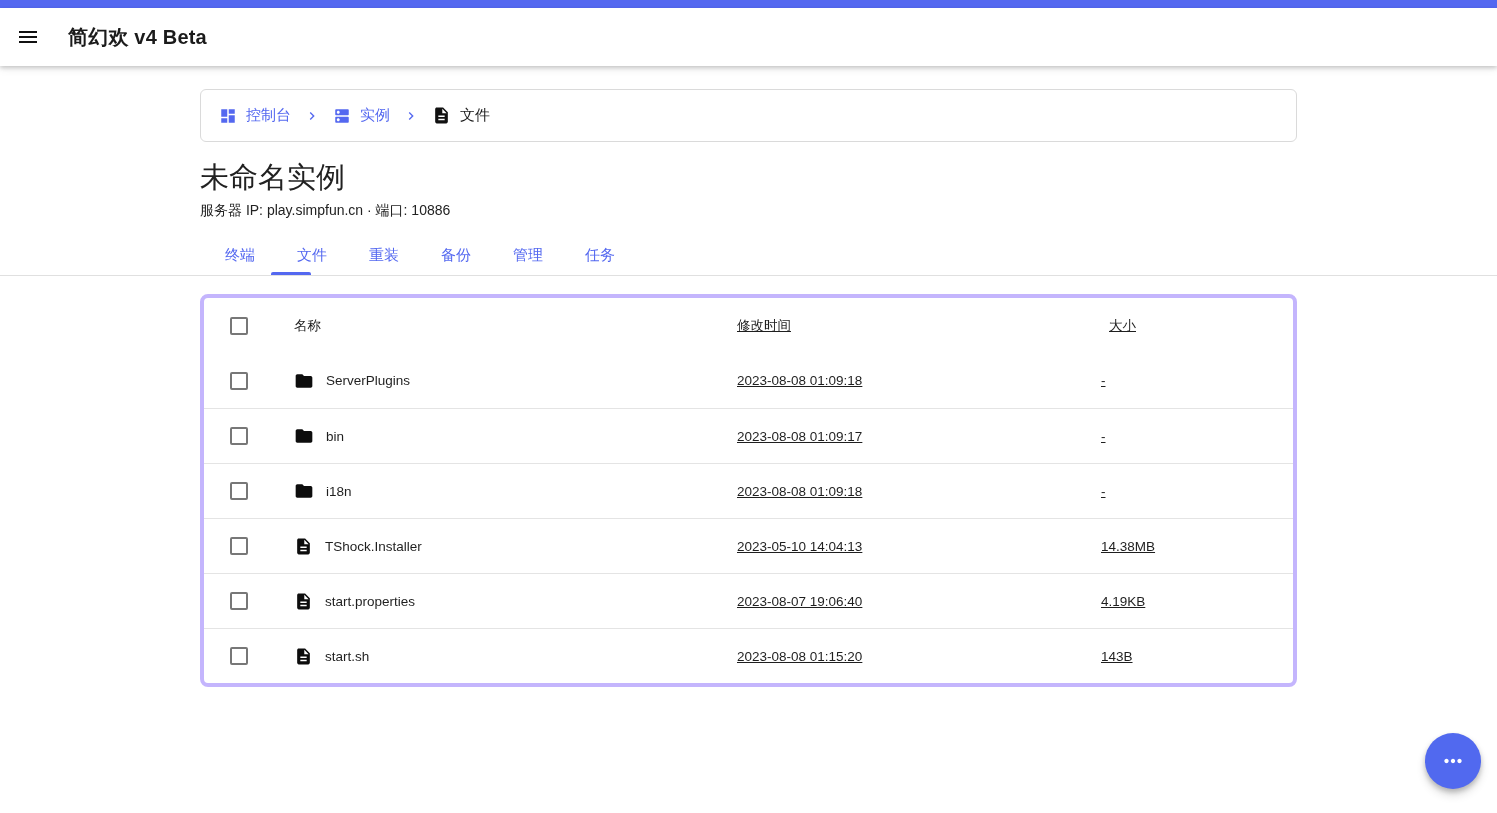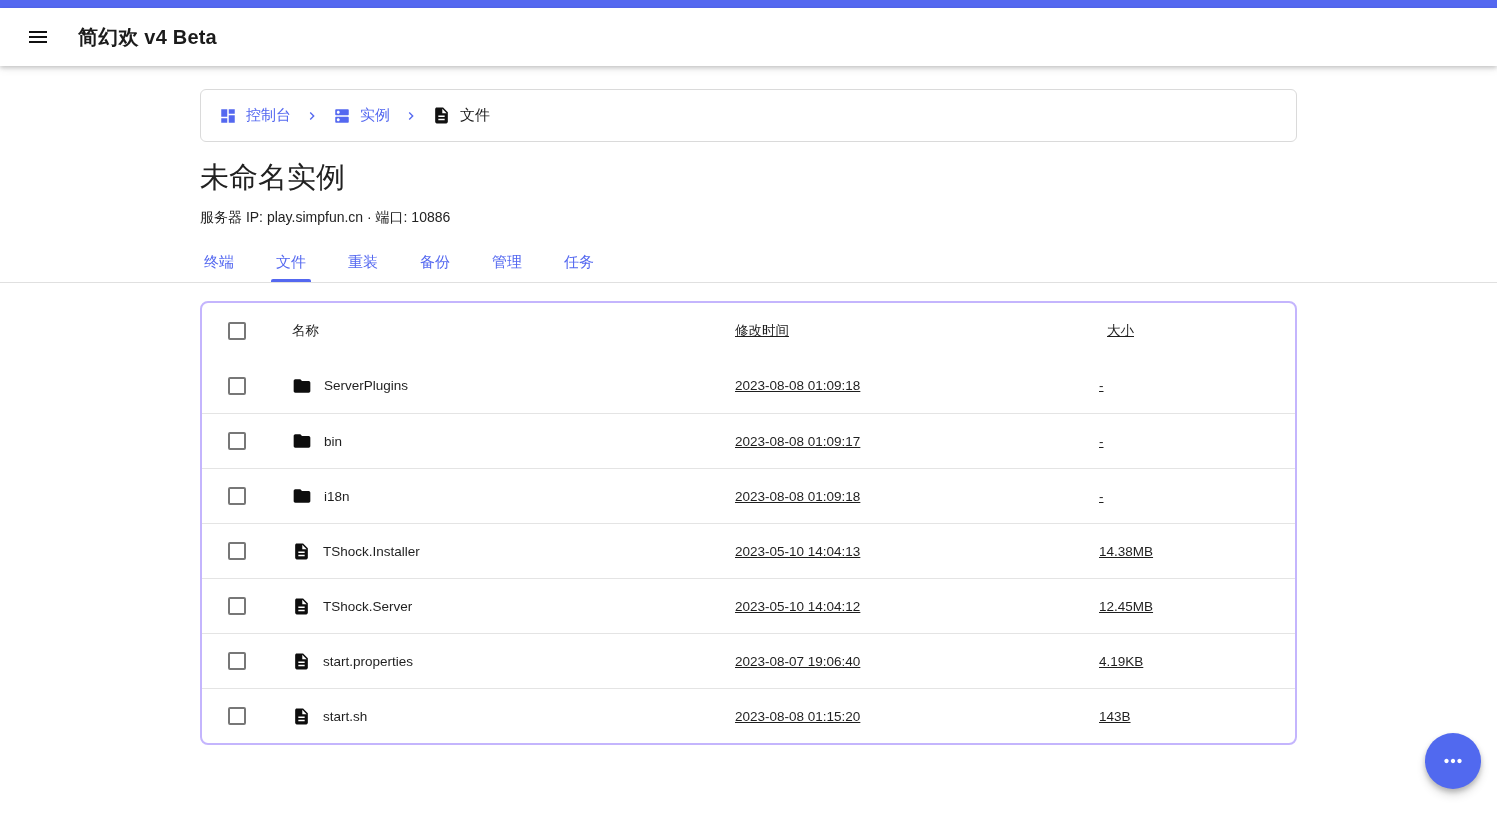--- a/index.html
+++ b/index.html
@@ -12,21 +12,21 @@
     --accent: #5468F0;
     --fab: #5169EF;
   }
   .icon { display: inline-flex; flex: none; }
   .icon svg { display: block; }
 
   
   .top-strip { height: 8px; width: 100%; background: var(--accent); }
   .appbar {
     height: 58px; background: #fff; display: flex; align-items: center;
-    padding: 0 22px; position: relative; z-index: 5;
+    padding: 0 12px; position: relative; z-index: 5;
     box-shadow: 0 2px 4px rgba(0,0,0,0.18), 0 4px 8px rgba(0,0,0,0.06);
   }
   .menu-btn { background: none; border: none; cursor: pointer; width: 32px; height: 32px;
     display: flex; align-items: center; justify-content: center; color: #111; }
   .appbar-title { font-size: 20px; font-weight: 600; color: #1b1b1b; margin-left: 24px; letter-spacing: .2px; }
 
   
   .content { padding: 0 200px; }
 
   
@@ -36,38 +36,38 @@
   }
   .crumb { display: inline-flex; align-items: center; gap: 9px; font-size: 15px;
     color: var(--accent); text-decoration: none; cursor: pointer; }
   .crumb.current { color: #1b1b1b; cursor: default; }
   .crumb .icon { color: var(--accent); }
   .crumb.current .icon { color: #111; }
   .crumb-sep { color: var(--accent); margin: 0 13px; display: inline-flex; }
 
   
   .page-title { font-size: 29px; font-weight: 400; color: #212121; margin-top: 19px; line-height: 1.15; }
-  .page-subtitle { font-size: 14px; color: #222; margin-top: 15px; }
+  .page-subtitle { font-size: 14px; color: #222; margin-top: 8px; }
 
   
   .tabs-wrap { margin: 15px -200px 0; padding: 0 183px; border-bottom: 1px solid #e0e0e0; }
   .tabs-row { display: flex; }
   .tab {
     width: 72px; height: 40px; background: none; border: none; cursor: pointer;
     font-family: inherit; font-size: 15px; color: var(--accent);
-    display: flex; align-items: center; justify-content: center; position: relative;
+    display: flex; align-items: center; justify-content: flex-end; position: relative;
   }
   .tab .underline { display: none; }
   .tab.active .underline {
     display: block; position: absolute; bottom: 0; left: 50%; transform: translateX(-50%);
     width: 40px; height: 3px; background: var(--accent); border-radius: 2px 2px 0 0;
   }
 
   
-  .table-card { margin-top: 18px; border: 2px solid #c4b5fd; border-radius: 8px; background: #fff; overflow: hidden; }
+  .table-card { margin-top: 18px; border: 4px solid #c4b5fd; border-radius: 8px; background: #fff; overflow: hidden; }
   .t-row {
     display: grid; grid-template-columns: 90px 443px 364px 1fr;
     align-items: center; height: 55px;
   }
   .t-row + .t-row { border-top: 1px solid #e4e4e4; }
   .t-row.header { font-size: 13.5px; color: #1c1c1c; }
   .cell-check { padding-left: 26px; display: flex; align-items: center; }
   .checkbox {
     width: 18px; height: 18px; border: 2px solid #777; border-radius: 2px;
     background: #fff; cursor: pointer; appearance: none; -webkit-appearance: none; outline: none;
@@ -250,35 +250,20 @@
               <svg width="19" height="19" viewBox="0 0 24 24">
                 <path fill="currentColor" fill-rule="evenodd" d="M14 2H6c-1.1 0-2 .9-2 2v16c0 1.1.9 2 2 2h12c1.1 0 2-.9 2-2V8l-6-6zm2 16H8v-2h8v2zm0-4H8v-2h8v2zm-3-5V3.5L18.5 9H13z"></path>
               </svg>
             </span>
       <span class="file-name">TShock.Installer</span>
     </div>
     <div class="cell-time">2023-05-10 14:04:13</div>
     <div class="cell-size">14.38MB</div>
   </div>
 
-  <div class="t-row">
-    <div class="cell-check">
-      <input type="checkbox" class="checkbox" style="">
-    </div>
-    <div class="cell-name">
-      <span class="icon row-icon">
-              <svg width="19" height="19" viewBox="0 0 24 24">
-                <path fill="currentColor" fill-rule="evenodd" d="M14 2H6c-1.1 0-2 .9-2 2v16c0 1.1.9 2 2 2h12c1.1 0 2-.9 2-2V8l-6-6zm2 16H8v-2h8v2zm0-4H8v-2h8v2zm-3-5V3.5L18.5 9H13z"></path>
-              </svg>
-            </span>
-      <span class="file-name">TShock.Server</span>
-    </div>
-    <div class="cell-time">2023-05-10 14:04:12</div>
-    <div class="cell-size">12.45MB</div>
-  </div>
 
   <div class="t-row">
     <div class="cell-check">
       <input type="checkbox" class="checkbox" style="">
     </div>
     <div class="cell-name">
       <span class="icon row-icon">
               <svg width="19" height="19" viewBox="0 0 24 24">
                 <path fill="currentColor" fill-rule="evenodd" d="M14 2H6c-1.1 0-2 .9-2 2v16c0 1.1.9 2 2 2h12c1.1 0 2-.9 2-2V8l-6-6zm2 16H8v-2h8v2zm0-4H8v-2h8v2zm-3-5V3.5L18.5 9H13z"></path>
               </svg>

